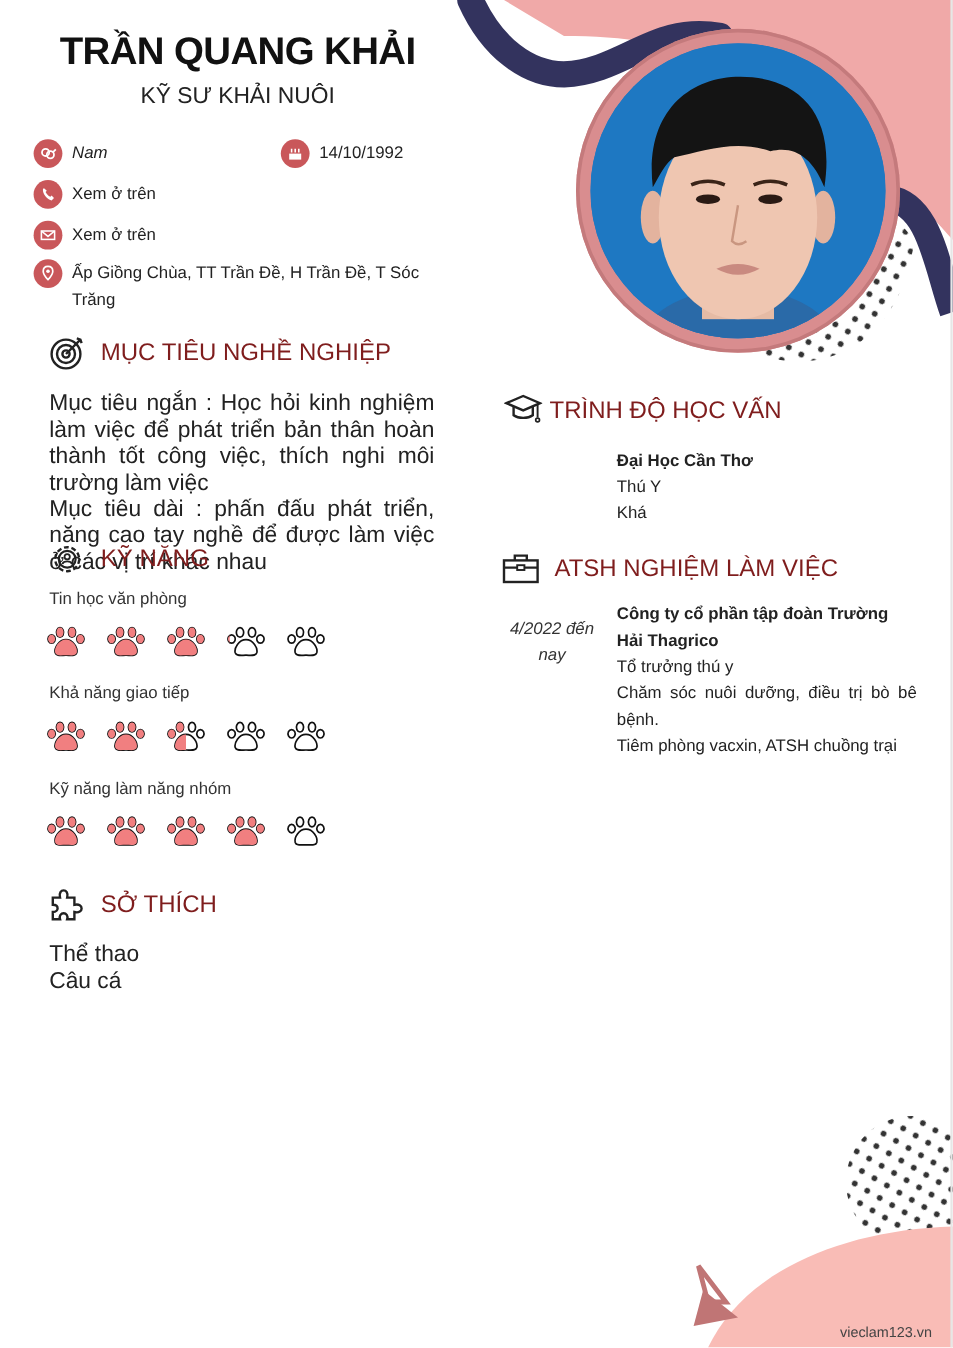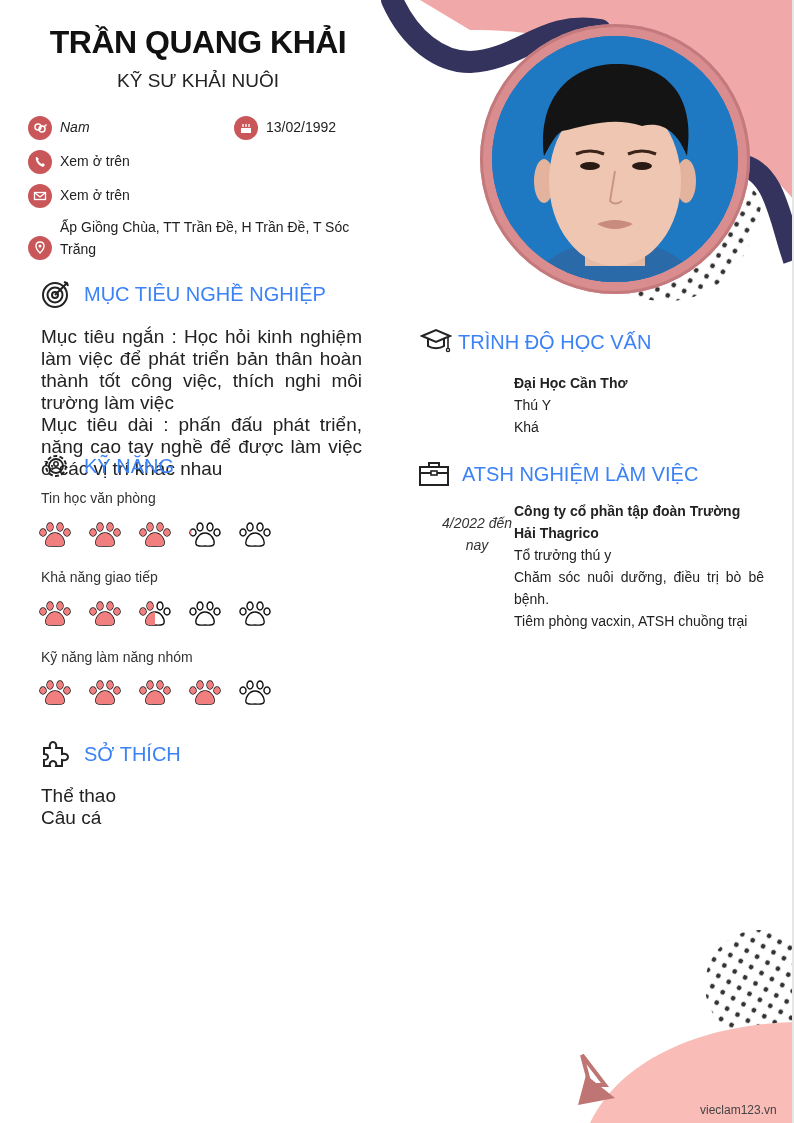--- a/index.html
+++ b/index.html
@@ -4,30 +4,30 @@
 <style>
   html,body{margin:0;padding:0;}
   body{width:794px;height:1123px;position:relative;overflow:hidden;background:#fff;font-family:"Liberation Sans",sans-serif;color:#1f1f1f;}
   .deco{position:absolute;left:0;top:0;width:794px;height:1123px;pointer-events:none;}
   .page-border{position:absolute;right:0;top:0;width:2px;height:1123px;background:#e6e6e6;}
   .name{position:absolute;left:20px;top:24px;width:356px;text-align:center;font-size:32px;font-weight:bold;color:#111;letter-spacing:-0.5px;}
   .role{position:absolute;left:20px;top:70px;width:356px;text-align:center;font-size:19px;color:#222;}
   .info-row{position:absolute;display:flex;align-items:flex-start;font-size:14px;color:#222;line-height:22px;}
   .ic{width:24px;height:24px;border-radius:50%;background:#c9575a;display:flex;align-items:center;justify-content:center;margin-right:8px;flex-shrink:0;}
   .ic svg{width:16px;height:16px;}
-  .sec-title{position:absolute;display:flex;align-items:center;font-size:20px;color:#3b82f6;font-weight:normal;}
+  .sec-title{position:absolute;display:flex;align-items:center;font-size:20px;color:#7f1d1d;font-weight:normal;}
   .sec-title svg{width:32px;height:32px;margin-right:12px;}
   .para{position:absolute;font-size:19px;line-height:22px;color:#222;text-align:justify;}
   .skill-label{position:absolute;left:41px;font-size:14px;color:#333;}
   .paws{position:absolute;left:38px;display:flex;gap:16px;}
   .paw{width:34px;height:34px;}
   .avatar-ring{position:absolute;left:480px;top:24px;width:270px;height:270px;border-radius:50%;background:#d98d8f;box-shadow:inset 0 0 0 3px #c47a7c;}
   .avatar{position:absolute;left:492px;top:36px;width:246px;height:246px;border-radius:50%;overflow:hidden;background:#1e78c2;}
   .edu{position:absolute;left:514px;font-size:14px;line-height:22px;color:#222;}
-  .exp-date{position:absolute;left:418px;top:512px;width:84px;text-align:center;font-style:italic;font-size:14px;line-height:22px;color:#333;margin-left:17px;}
+  .exp-date{position:absolute;left:418px;top:512px;width:84px;text-align:center;font-style:italic;font-size:14px;line-height:22px;color:#333;}
   .exp{position:absolute;left:514px;top:500px;width:250px;font-size:14px;line-height:22px;color:#222;text-align:justify;}
   .exp .co{font-weight:bold;text-align:left;}
   .footer{position:absolute;left:700px;top:1103px;font-size:12px;color:#444;}
 </style>
 </head>
 <body>
 
 <svg class="deco" viewBox="0 0 794 1123">
   <defs>
     <pattern id="dots" width="12" height="12" patternUnits="userSpaceOnUse" patternTransform="rotate(30)">
@@ -65,40 +65,40 @@
   </span>
   <span>Nam</span>
 </div>
 <div class="info-row" style="left:234px;top:116px;">
   <span class="ic">
     <svg viewBox="0 0 16 16">
         <rect x="3" y="8" width="10" height="5" fill="#fff"></rect>
         <path d="M5 4v3M8 4v3M11 4v3" stroke="#fff" stroke-width="1.3"></path>
       </svg>
   </span>
-  <span>13/02/1992</span>
+  <span>14/10/1992</span>
 </div>
 <div class="info-row" style="left:28px;top:150px;">
   <span class="ic">
     <svg viewBox="0 0 16 16">
         <path d="M4 3 C3 5 5 11 11 13 L13 11 L11 9 L10 10 C8 9 7 8 6 6 L7 5 L5 3 Z" fill="#fff"></path>
       </svg>
   </span>
   <span>Xem ở trên</span>
 </div>
 <div class="info-row" style="left:28px;top:184px;">
   <span class="ic">
     <svg viewBox="0 0 16 16">
         <rect x="2.5" y="4.5" width="11" height="7" fill="none" stroke="#fff" stroke-width="1.3"></rect>
         <path d="M2.5 4.5 L8 9 L13.5 4.5" fill="none" stroke="#fff" stroke-width="1.3"></path>
       </svg>
   </span>
   <span>Xem ở trên</span>
 </div>
-<div class="info-row" style="left:28px;top:216px;width:330px;align-items:flex-end;">
+<div class="info-row" style="left:28px;top:216px;width:330px;">
   <span class="ic">
     <svg viewBox="0 0 16 16">
         <path d="M8 2 C5 2 4 4 4 6 C4 9 8 13 8 13 C8 13 12 9 12 6 C12 4 11 2 8 2 Z" fill="none" stroke="#fff" stroke-width="1.4"></path>
         <circle cx="8" cy="6" r="1.5" fill="#fff"></circle>
       </svg>
   </span>
   <span>Ấp Giồng Chùa, TT Trần Đề, H Trần Đề, T Sóc Trăng</span>
 </div>
 
 <div class="sec-title" style="left:40px;top:278px;">

